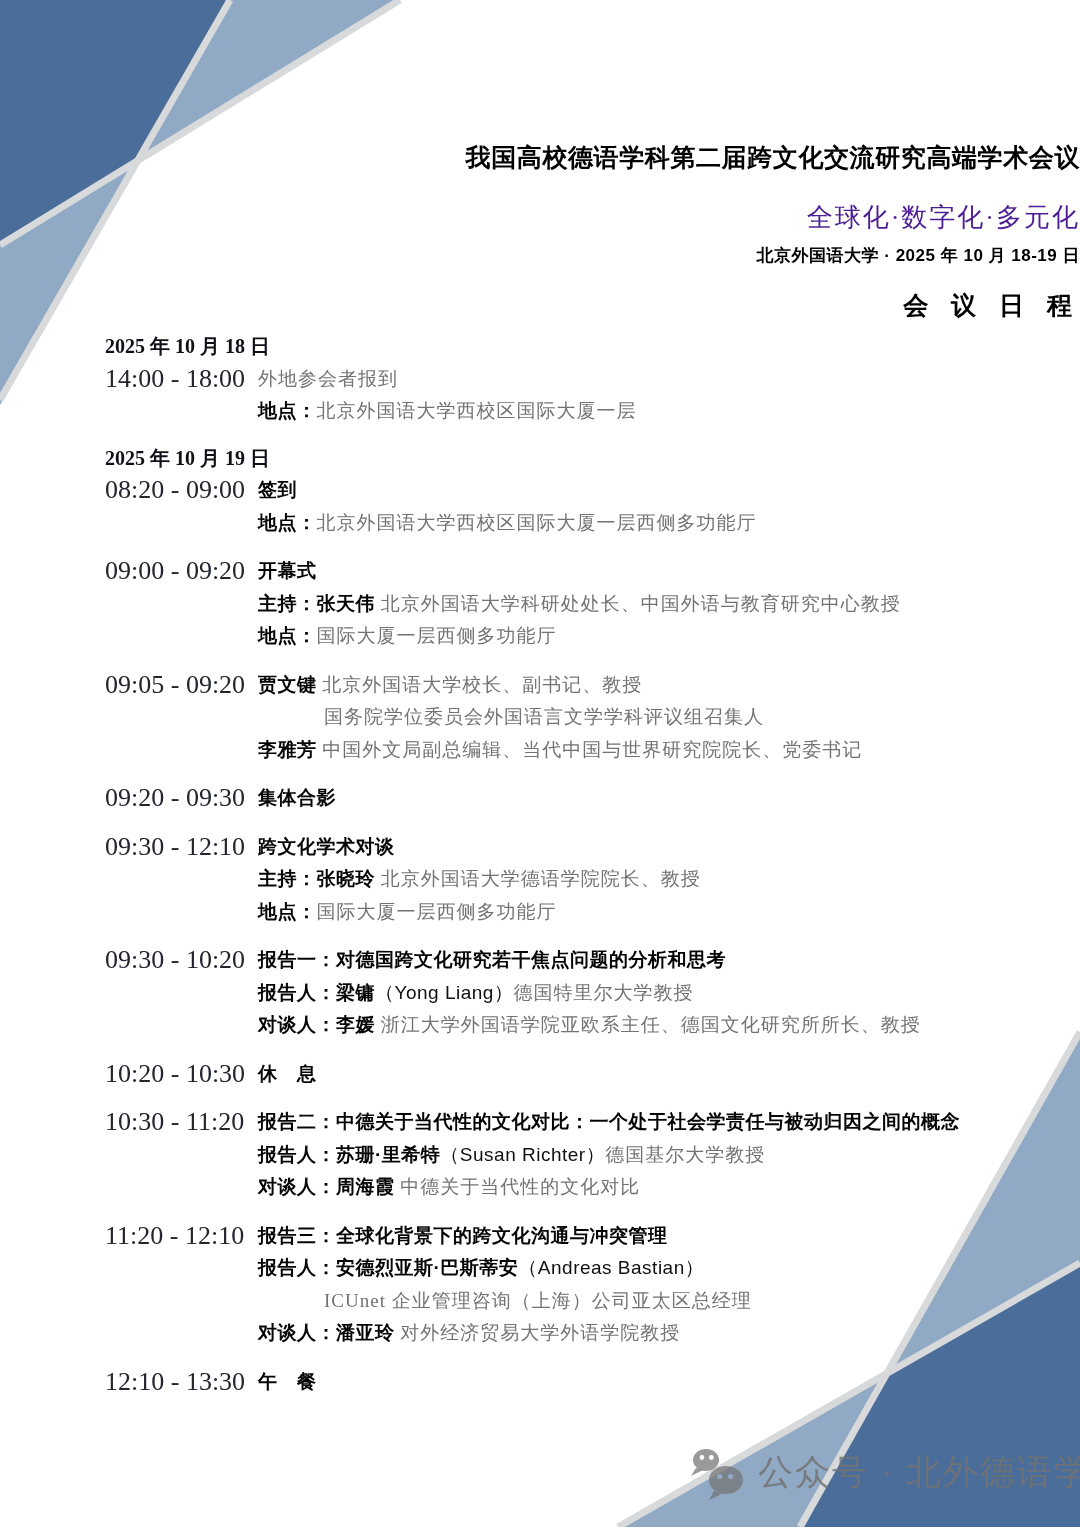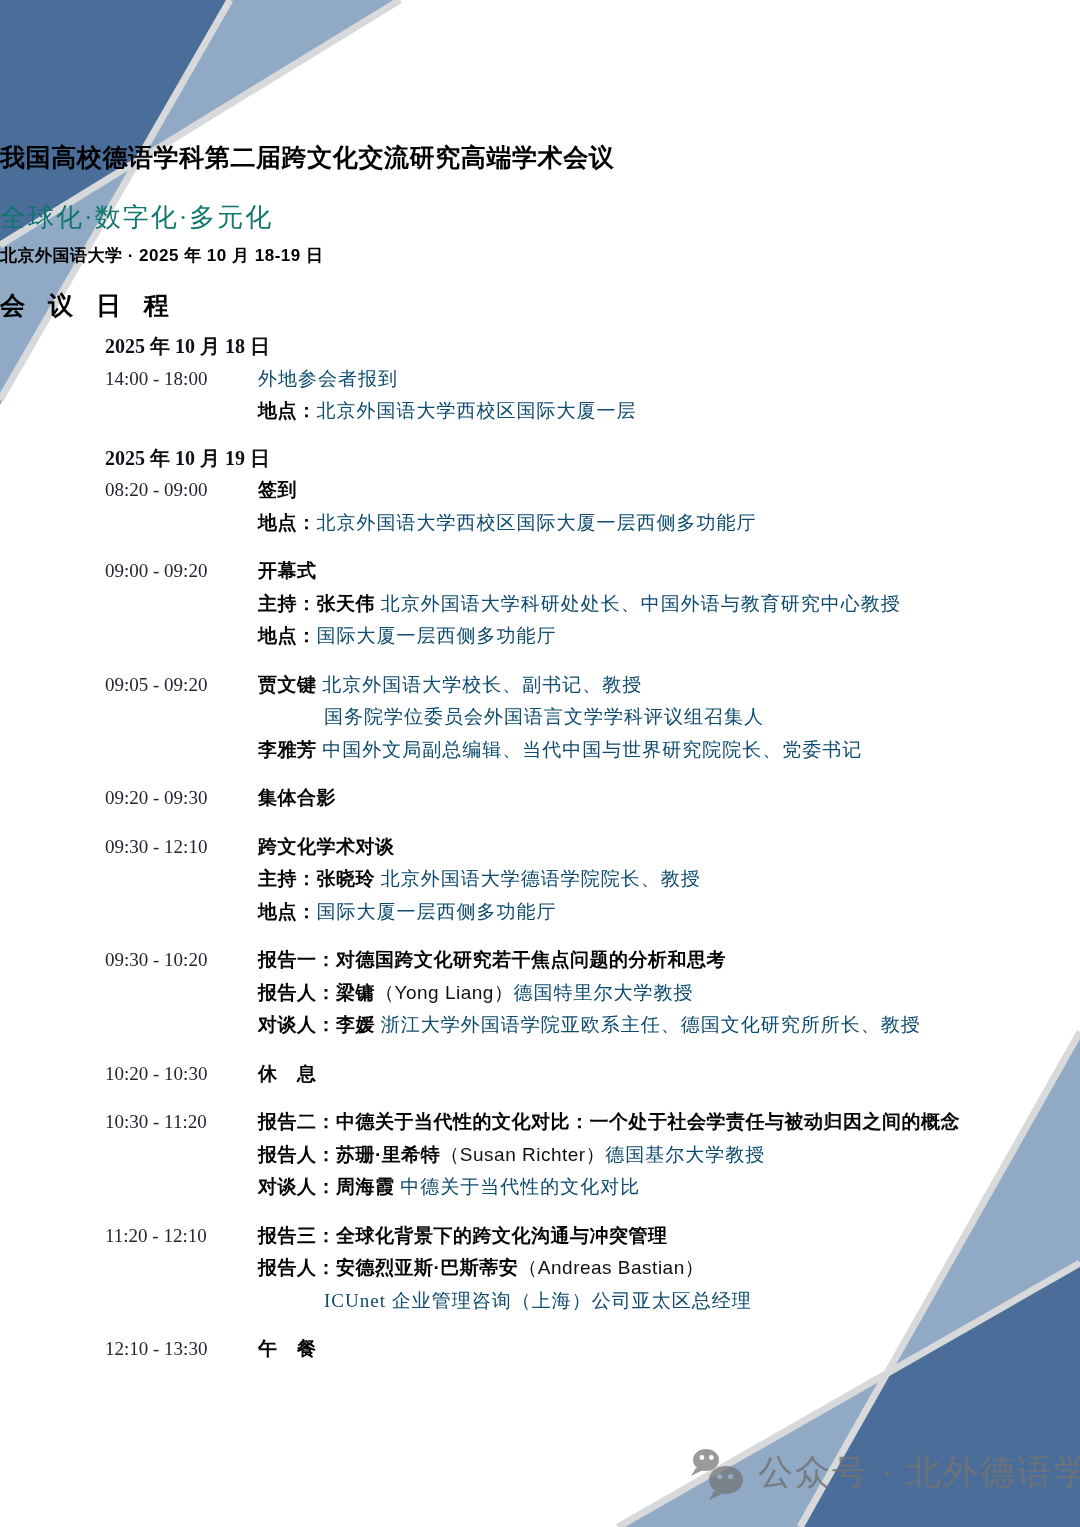--- a/index.html
+++ b/index.html
@@ -1,39 +1,39 @@
 <!DOCTYPE html>
 <html><head>
 <meta charset="utf-8">
 <style>
   html,body{margin:0;padding:0;background:#ffffff;}
   .page{
     position:relative;width:1080px;height:1527px;background:#fff;overflow:hidden;
     font-family:"Liberation Sans","DejaVu Sans",sans-serif;
   }
   svg.bg{position:absolute;left:0;top:0;}
-  header{position:absolute;left:0;top:0;width:1080px;text-align:left;}
+  header{position:absolute;left:0;top:0;width:1080px;text-align:right;}
   .title{font-size:25px;font-weight:bold;color:#000;letter-spacing:.6px;margin:141px 0 0 0;}
-  .subtitle{font-family:"Liberation Serif","DejaVu Serif",serif;font-size:26px;color:#0f766e;letter-spacing:2px;margin-top:26px;}
+  .subtitle{font-family:"Liberation Serif","DejaVu Serif",serif;font-size:26px;color:#4c1d95;letter-spacing:2px;margin-top:26px;}
   .venue{font-size:17px;font-weight:bold;color:#000;letter-spacing:.5px;margin-top:9px;}
   .agenda-heading{font-size:25px;font-weight:bold;color:#000;letter-spacing:8px;margin-top:22px;}
   .schedule{position:absolute;left:105px;top:330px;width:905px;}
   .day + .day{margin-top:14px;}
   .day-date{font-family:"Liberation Serif","DejaVu Serif",serif;font-size:20px;font-weight:bold;color:#101018;line-height:32.5px;}
   .session{position:relative;padding-left:153px;margin-top:16px;}
   .day-date + .session{margin-top:0;}
   .time{
     position:absolute;left:0;top:0;width:150px;
-    font-family:"Liberation Serif","DejaVu Serif",serif;font-size:19px;color:#23252f;line-height:32.5px;
+    font-family:"Liberation Serif","DejaVu Serif",serif;font-size:26px;color:#23252f;line-height:32.5px;
   }
   .line{font-size:19px;line-height:32.5px;white-space:nowrap;}
   .line.indent{padding-left:66px;}
   .seg-label{font-weight:bold;color:#050505;letter-spacing:.5px;}
   .seg-plain{color:#101010;letter-spacing:.5px;}
-  .seg-desc{color:#0c4a6e;letter-spacing:1px;font-family:"Liberation Serif","DejaVu Serif",serif;}
+  .seg-desc{color:#737373;letter-spacing:1px;font-family:"Liberation Serif","DejaVu Serif",serif;}
   .watermark{
     position:absolute;left:686px;top:1443px;display:flex;align-items:center;gap:10px;
     color:rgba(115,115,115,.85);
   }
   .watermark-text{font-size:35px;letter-spacing:2px;white-space:nowrap;}
   .wechat-icon{flex:0 0 auto;opacity:.85;}
 </style>
 </head>
 <body>
 
@@ -113,20 +113,21 @@
           <div class="time">10:30 - 11:20</div>
           <div class="line"><span class="seg-label">报告二：中德关于当代性的文化对比：一个处于社会学责任与被动归因之间的概念</span></div>
           <div class="line"><span class="seg-label">报告人：苏珊·里希特</span><span class="seg-plain">（Susan Richter）</span><span class="seg-desc">德国基尔大学教授</span></div>
           <div class="line"><span class="seg-label">对谈人：周海霞</span><span class="seg-desc"> 中德关于当代性的文化对比</span></div>
         </div>
         <div class="session">
           <div class="time">11:20 - 12:10</div>
           <div class="line"><span class="seg-label">报告三：全球化背景下的跨文化沟通与冲突管理</span></div>
           <div class="line"><span class="seg-label">报告人：安德烈亚斯·巴斯蒂安</span><span class="seg-plain">（Andreas Bastian）</span></div>
           <div class="line indent"><span class="seg-desc">ICUnet 企业管理咨询（上海）公司亚太区总经理</span></div>
+          <div class="line"><span class="seg-label">对谈人：潘亚玲</span><span class="seg-desc"> 对外经济贸易大学外语学院教授</span></div>
         </div>
         <div class="session">
           <div class="time">12:10 - 13:30</div>
           <div class="line"><span class="seg-label">午　餐</span></div>
         </div>
       </section>
     </main>
 
   <div class="watermark">
     <svg class="wechat-icon" width="62" height="58" viewBox="0 0 62 58" aria-hidden="true">

